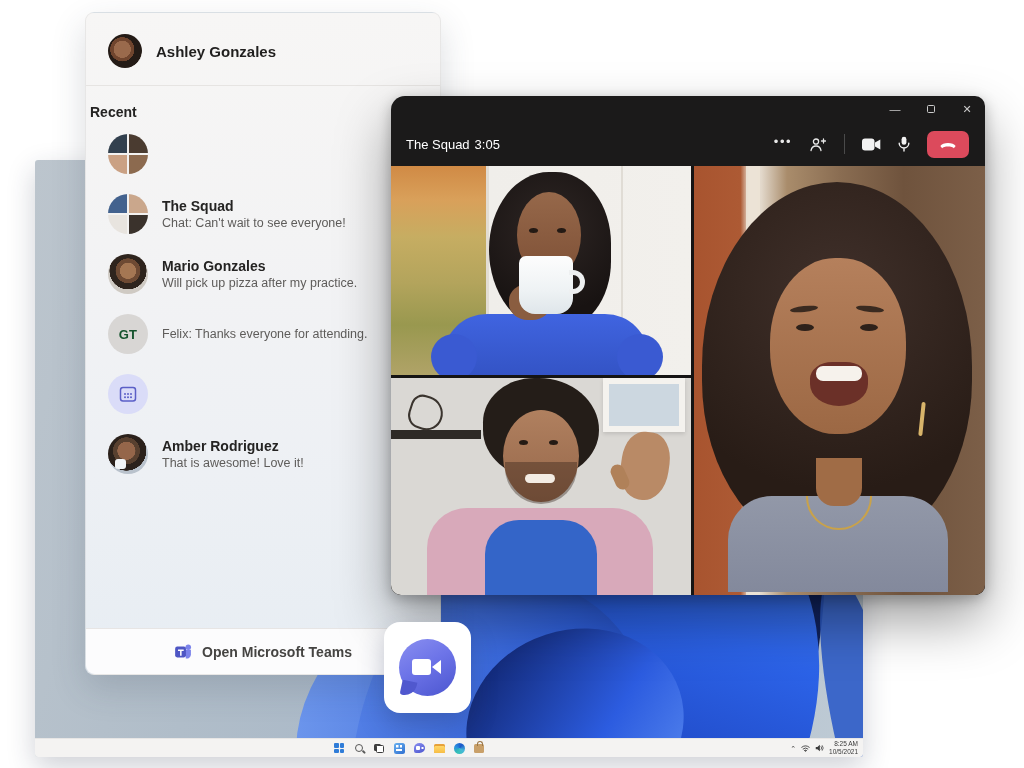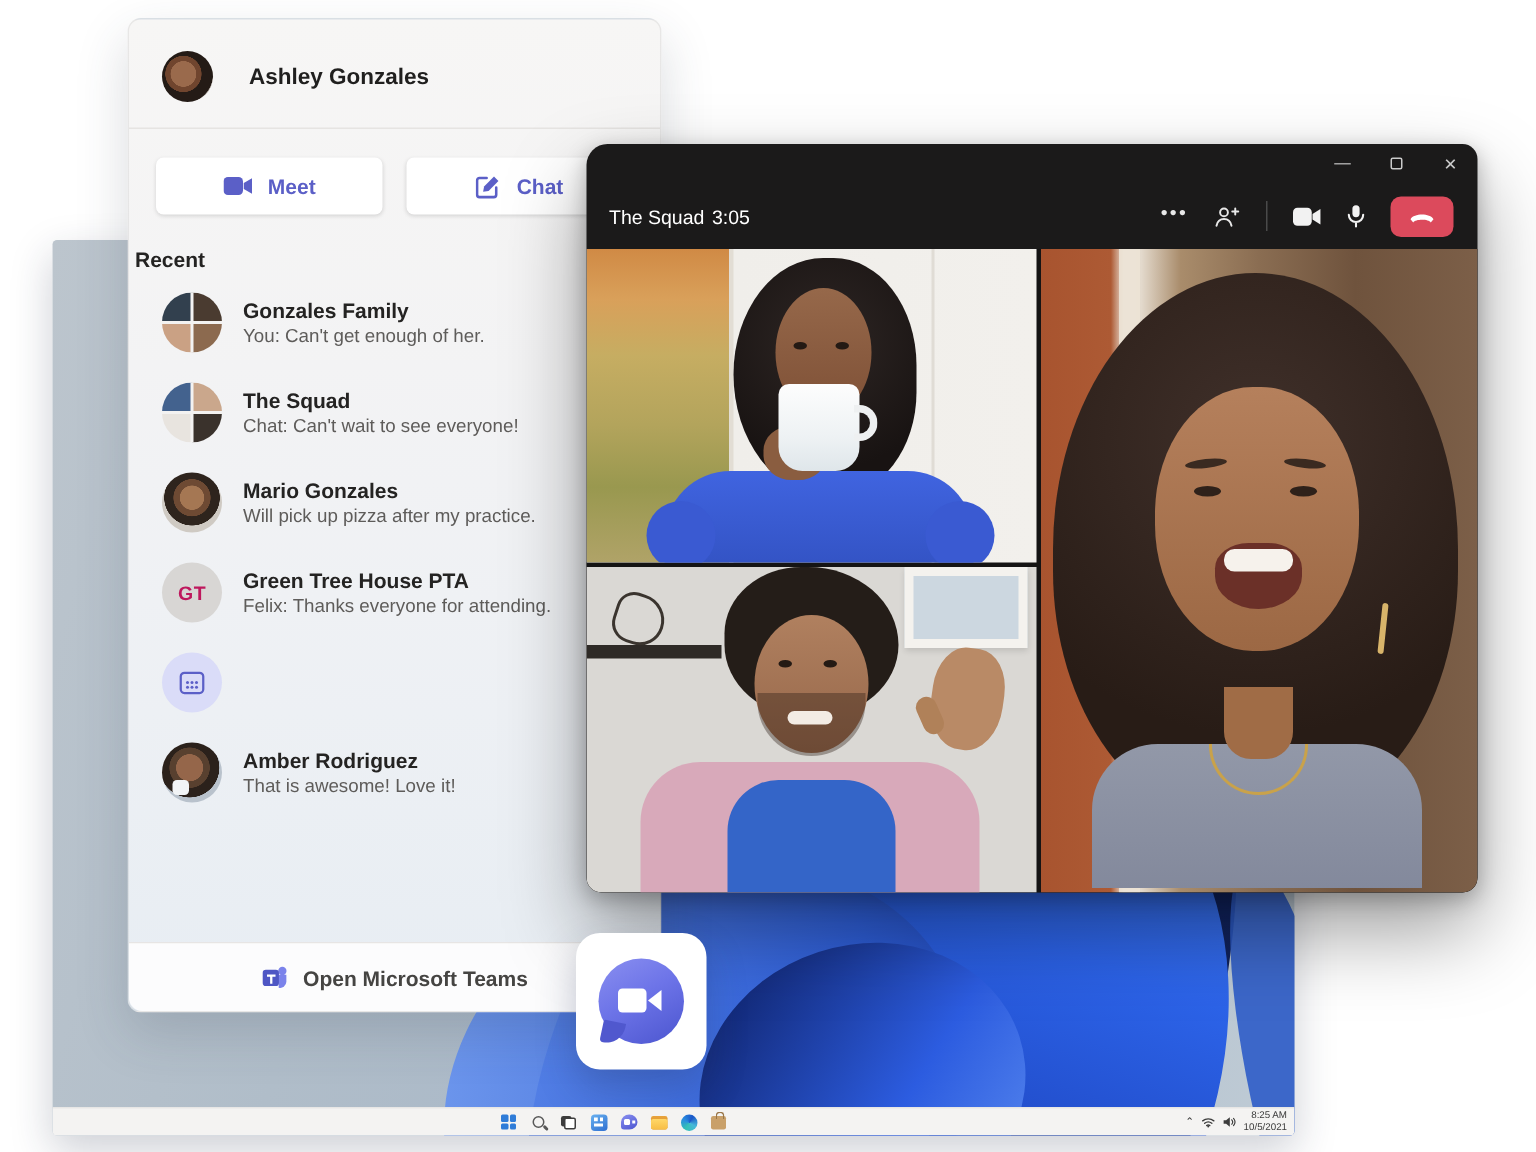--- a/index.html
+++ b/index.html
@@ -53,21 +53,21 @@
   .tb-right { position:absolute; right:5px; top:0; bottom:0; display:flex; align-items:center; gap:5px; }
   .tray-glyph { color:#3c3c3c; font-size:7px; line-height:1; }
   .tray-svg { display:block; }
   .clock { text-align:right; font-size:6.5px; line-height:1.2; color:#3a3a3a; }
 
   
   .chat-panel { position:absolute; left:85px; top:12px; width:356px; height:663px; z-index:2;
     border-radius:9px; border:1px solid rgba(0,0,0,.06);
     background:linear-gradient(180deg,#f7f6f5 0%,#f3f3f4 35%,#edf0f4 70%,#e7edf3 100%);
     box-shadow:0 14px 34px rgba(50,60,80,.18); }
-  .cp-header { display:flex; align-items:center; gap:24px; padding:21px 22px 17px; border-bottom:1px solid #e6e4e2; }
+  .cp-header { display:flex; align-items:center; gap:14px; padding:21px 22px 17px; border-bottom:1px solid #e6e4e2; }
   .cp-name { font-size:15px; font-weight:700; color:#201f1e; }
   .cp-actions { display:flex; gap:16px; padding:19px 18px 4px; }
   .action-btn { flex:1; height:38px; background:#fff; border:none; border-radius:5px; cursor:pointer;
     box-shadow:0 1px 3px rgba(0,0,0,.14); display:flex; align-items:center; justify-content:center; gap:10px;
     color:#5b5fc7; font-weight:700; font-size:14px; font-family:inherit; }
   .cp-recent { font-size:14px; font-weight:700; color:#242322; padding:18px 4px 4px; }
   .conv { display:flex; gap:14px; padding:10px 22px; align-items:center; cursor:pointer; }
   .c-texts { min-width:0; }
   .c-name { font-size:14px; font-weight:700; color:#242322; margin-bottom:2px; }
   .c-msg { font-size:12.5px; color:#5e5c5a; white-space:nowrap; }
@@ -82,21 +82,21 @@
   .av-family { background:
       linear-gradient(#f3f2f1,#f3f2f1) 50% 0/2px 100% no-repeat,
       linear-gradient(#f3f2f1,#f3f2f1) 0 50%/100% 2px no-repeat,
       conic-gradient(from 0deg,#4a3b30 0 25%,#8c6a4f 0 50%,#caa184 0 75%,#32404e 0 100%); }
   .av-squad { background:
       linear-gradient(#f3f2f1,#f3f2f1) 50% 0/2px 100% no-repeat,
       linear-gradient(#f3f2f1,#f3f2f1) 0 50%/100% 2px no-repeat,
       conic-gradient(from 0deg,#caa78c 0 25%,#3a322c 0 50%,#e8e4df 0 75%,#43628e 0 100%); }
   .av-mario { background:radial-gradient(circle at 50% 42%,#a57753 0 26%,#6e4a33 27% 40%,#2e241d 41% 60%,#cfcac3 61%); }
   .av-gt { background:#d8d6d4; display:flex; align-items:center; justify-content:center;
-    font-size:13px; font-weight:700; color:#be185d; letter-spacing:.3px; }
+    font-size:13px; font-weight:700; color:#14532d; letter-spacing:.3px; }
   .av-cal { background:#dadcf8; display:flex; align-items:center; justify-content:center; }
   .av-felix { background:radial-gradient(circle at 50% 44%,#b9885f 0 30%,#8a5f41 31% 46%,#211b15 47% 62%,#d6cfc6 63%); }
   .av-amber { background:radial-gradient(circle at 46% 42%,#95664a 0 28%,#58402f 29% 42%,#2b211b 43% 62%,#b9c2cc 63%); }
   .av-amber::after { content:""; position:absolute; left:7px; bottom:5px; width:11px; height:10px; background:#f2f4f6; border-radius:3px; }
 
   
   .call-window { position:absolute; left:391px; top:96px; width:594px; height:499px; z-index:3;
     background:#1b1a1a; border-radius:14px 10px 10px 10px; overflow:hidden;
     box-shadow:0 26px 54px rgba(0,0,0,.38), 0 4px 14px rgba(0,0,0,.25); }
   .winbar { height:26px; display:flex; justify-content:flex-end; align-items:center; }
@@ -197,65 +197,44 @@
       </div>
     </div>
   </div>
 
   <div class="chat-panel">
     <div class="cp-header">
       <div class="av av-sm av-ashley"></div>
       <div class="cp-name">Ashley Gonzales</div>
     </div>
 
-    <div class="cp-actions">
-      <button class="action-btn">
-        <svg width="20" height="14" viewBox="0 0 20 14">
-          <rect x="0" y="1" width="13" height="12" rx="3" fill="#5b5fc7"></rect>
-          <path d="M13.5 5 19 1.8v10.4L13.5 9z" fill="#5b5fc7"></path>
-        </svg>
-        <span>Meet</span>
-      </button>
-      <button class="action-btn">
-        <svg width="17" height="17" viewBox="0 0 16 16">
-          <path d="M13 8.5V13a1.5 1.5 0 01-1.5 1.5h-9A1.5 1.5 0 011 13V4a1.5 1.5 0 011.5-1.5H7" fill="none" stroke="#5b5fc7" stroke-width="1.6" stroke-linecap="round"></path>
-          <path d="M11.6 1.6l2.8 2.8L8.2 10.6l-3.4.6.6-3.4z" fill="#5b5fc7"></path>
-        </svg>
-        <span>Chat</span>
-      </button>
-    </div>
 
     <div class="cp-recent">Recent</div>
 
     <div>
       <div class="conv">
         <div class="av av-family"></div>
-        <div class="c-texts">
-            <div class="c-name">Gonzales Family</div>
-        <div class="c-msg">You: Can't get enough of her.</div>
-          </div>
       </div>
       <div class="conv">
         <div class="av av-squad"></div>
         <div class="c-texts">
             <div class="c-name">The Squad</div>
         <div class="c-msg">Chat: Can't wait to see everyone!</div>
           </div>
       </div>
       <div class="conv">
         <div class="av av-mario"></div>
         <div class="c-texts">
             <div class="c-name">Mario Gonzales</div>
         <div class="c-msg">Will pick up pizza after my practice.</div>
           </div>
       </div>
       <div class="conv">
         <div class="av av-gt">GT</div>
         <div class="c-texts">
-            <div class="c-name">Green Tree House PTA</div>
         <div class="c-msg">Felix: Thanks everyone for attending.</div>
           </div>
       </div>
       <div class="conv">
         <div class="av av-cal">
           <svg width="18" height="18" viewBox="0 0 18 18">
             <rect x="1.5" y="2.5" width="15" height="13.5" rx="2.5" fill="none" stroke="#5b5fc7" stroke-width="1.5"></rect>
             <circle cx="6" cy="9" r="1" fill="#5b5fc7"></circle>
               <circle cx="9" cy="9" r="1" fill="#5b5fc7"></circle>
               <circle cx="12" cy="9" r="1" fill="#5b5fc7"></circle>

